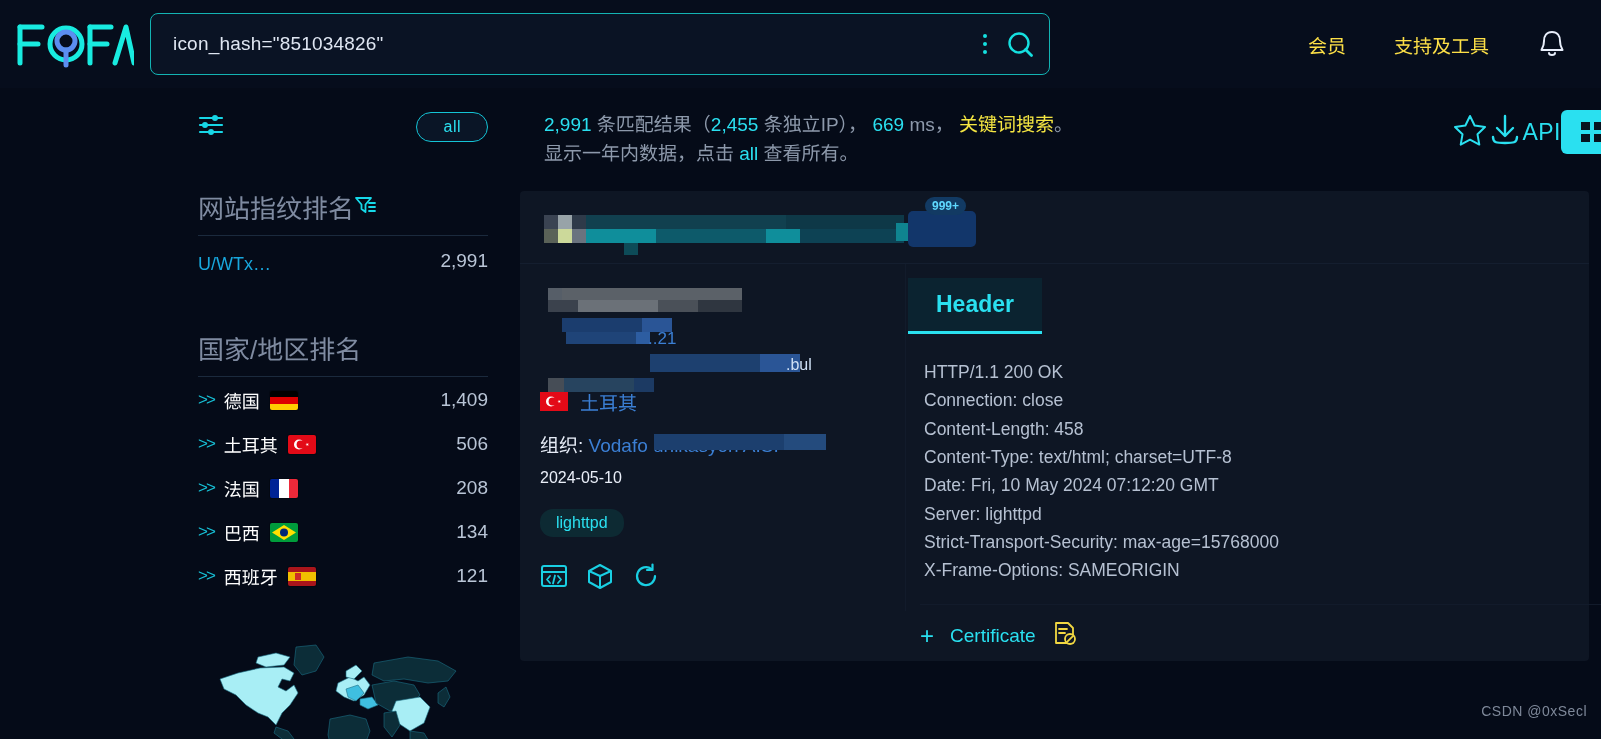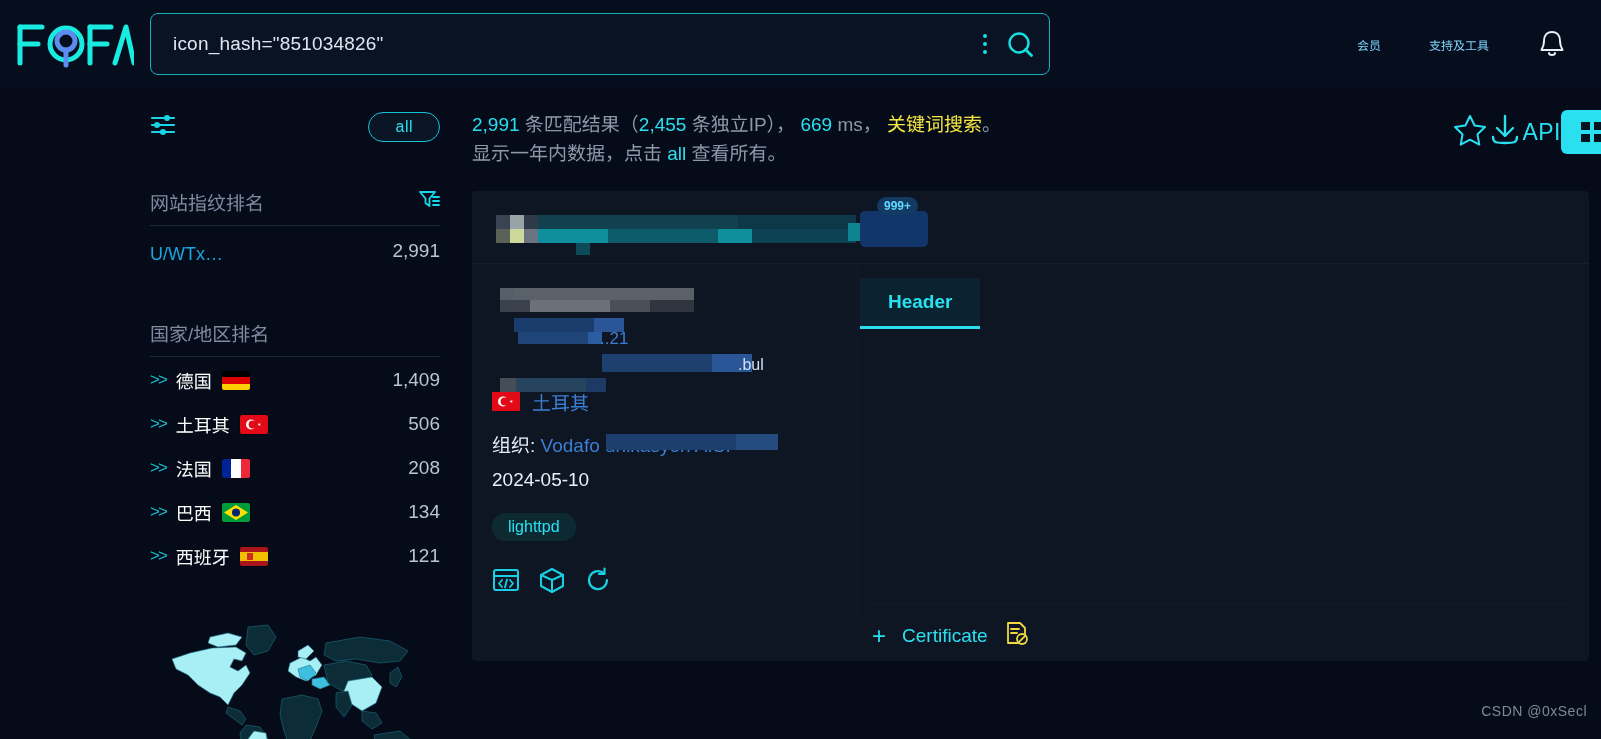--- a/index.html
+++ b/index.html
@@ -46,54 +46,54 @@
   .dots-btn { width: 28px; display:flex; flex-direction:column; align-items:center; gap:4px; cursor:pointer; }
   .dots-btn i { width:4px; height:4px; border-radius:50%; background:#15e0e0; display:block; }
   .search-go { margin-left: 6px; display:flex; align-items:center; cursor:pointer; }
   .topnav {
     margin-left: auto;
     display: flex; align-items: center;
     gap: 48px;
     padding-right: 34px;
   }
   .topnav a {
-    color: #7dd3fc; font-size: 12px; text-decoration: none; cursor: pointer; white-space: nowrap;
+    color: #fde047; font-size: 19px; text-decoration: none; cursor: pointer; white-space: nowrap;
   }
   .bell { cursor:pointer; display:flex; align-items:center; }
 
   
-  .page { display: flex; height: 651px; }
+  .page { display: flex; height: 651px; padding-left: 48px; }
   .sidebar { width: 460px; flex: 0 0 460px; padding: 0 20px 0 150px; position: relative; }
   .side-top { display: flex; align-items: center; justify-content: space-between; padding-top: 24px; }
   .sliders-icon { cursor: pointer; }
   .all-pill {
     border: 1px solid #14c4d6; color: #2ae0f0;
     border-radius: 16px; padding: 5px 26px; font-size: 16px;
     background: #0a1526; cursor: pointer; letter-spacing: .5px;
   }
   .sec-title {
-    color: #7f8ba1; font-size: 19px; margin-top: 46px;
-    display: flex; align-items: center; justify-content: space-between;
+    color: #7f8ba1; font-size: 26px; margin-top: 46px;
+    display: flex; align-items: center; justify-content: flex-start;
   }
   .sec-rule { border-top: 1px solid #1b2a3d; margin-top: 10px; }
   .rank-row {
     display: flex; align-items: center;
     padding: 10px 0 8px 0;
     font-size: 18px;
   }
   .rank-row .chev { color:#17c0d6; font-size: 17px; margin-right: 10px; letter-spacing:-2px; }
   .rank-row .name { color: #ffffff; cursor: pointer; white-space: nowrap; }
   .rank-row.plain .name { color:#18a7dd;margin-top:8px; }
   .rank-row .flag { margin-left: 10px; width: 28px; height: 19px; border-radius: 2px; display:inline-block; box-shadow: 0 0 0 1px #00000040; }
   .rank-row .count { margin-left: auto; color: #b9c5d6; font-size: 19px; }
   .map { margin-top: 38px; width: 310px; height: 160px; }
 
   
   .results { flex: 1; padding: 22px 0 0 12px; position: relative; }
-  .summary-line { font-size: 19px; color: #8d99ab; line-height: 1.55; }
+  .summary-line { font-size: 19px; color: #8d99ab; line-height: 1.55; margin-left: 24px; }
   .summary-line .hl { color: #2ae0f0; }
   .summary-line .kw { color: #f5e642; cursor: pointer; }
   .summary-line .allw { color: #2ae0f0; cursor: pointer; }
   .result-tools {
     position: absolute; top: 22px; right: 0;
     display: flex; align-items: center; 
   }
   .result-tools .api { color: #2ae0f0; font-size: 23px; cursor: pointer; letter-spacing: .5px;}
   .grid-btn {
     background: #2ae0f0; border-radius: 6px;
@@ -113,32 +113,32 @@
   }
   .blue-btn {
     position:absolute; left: 388px; top: 20px; width: 68px; height: 36px;
     background:#12366a; border-radius:5px; z-index:2;
   }
   .card-body { display:flex; border-top: 1px solid #141e2f; }
   .card-left { width: 385px; padding: 22px 10px 18px 20px; position: relative; }
   .card-right { flex:1; padding: 14px 0 0 0; border-left: 1px solid #121b2b; }
   .org-line { margin-top: 12px; font-size:19px; color:#e6ecf7; position:relative; }
   .org-line .orgval { color:#3b7fd4; }
-  .datev { margin-top: 12px; font-size:19px; color:#e9eef8; }
+  .datev { margin-top: 12px; font-size:16px; color:#e9eef8; }
   .tag {
     display:inline-block; margin-top: 22px;
     background:#0d2a33; color:#2ae0f0; border-radius: 13px;
     padding: 5px 16px; font-size: 16px; cursor:pointer;
   }
   .card-icons { display:flex; gap: 18px; margin-top: 26px; }
   .card-icons > span { cursor:pointer; }
 
   .tabs { display:flex; gap: 0; padding-left: 2px; }
   .tab {
-    padding: 13px 28px; font-size: 19px; color:#8e9aab; cursor:pointer;
+    padding: 13px 28px; font-size: 23px; color:#8e9aab; cursor:pointer;
   }
   .tab.active { color:#2ae0f0; font-weight:bold; background:#0b2330; border-bottom: 3px solid #2ae0f0; }
   .headers {
     padding: 24px 0 0 18px; font-size: 17.5px; color: #b6c1d2; line-height: 1.62;
   }
   .cert-bar {
     position:absolute; left: 400px; bottom: 10px;
     display:flex; align-items:center; gap: 16px;
     border-top: 1px solid #121b2b; width: 700px; padding-top: 16px;
   }
@@ -456,20 +456,28 @@
                 <path d="M20.5 1.5 L20.5 7 L15 7" stroke="#19cfe3" stroke-width="2.2" fill="none" stroke-linecap="round" stroke-linejoin="round"></path>
               </svg>
             </span>
           </div>
         </div>
 
         <div class="card-right">
           <div class="tabs">
             <div class="tab active">Header</div>
           </div>
+          <pre class="headers" style="font-family:'Liberation Sans',sans-serif;white-space:pre-wrap">HTTP/1.1 200 OK
+Connection: close
+Content-Length: 458
+Content-Type: text/html; charset=UTF-8
+Date: Fri, 10 May 2024 07:12:20 GMT
+Server: lighttpd
+Strict-Transport-Security: max-age=15768000
+X-Frame-Options: SAMEORIGIN</pre>
         </div>
       </div>
 
       <div class="cert-bar">
         <span class="cert-plus">+</span>
         <span class="cert-label">Certificate</span>
         <span>
           <svg width="26" height="26" viewBox="0 0 26 26">
             <path d="M4 2 H16 L21 7 V22 H4 Z" stroke="#f1d742" stroke-width="1.8" fill="none" stroke-linejoin="round"></path>
             <path d="M7 8 H15 M7 12 H13" stroke="#f1d742" stroke-width="1.8" stroke-linecap="round"></path>

